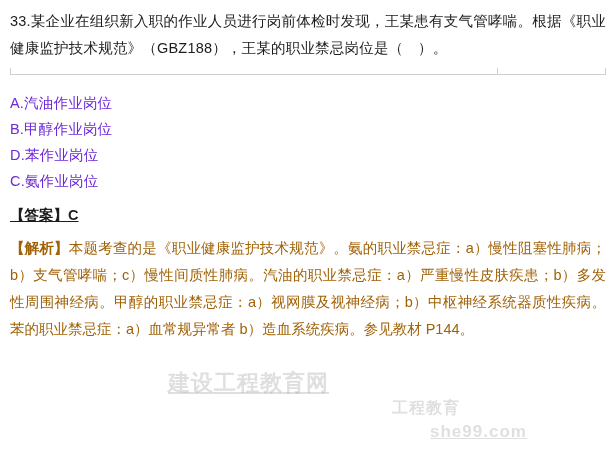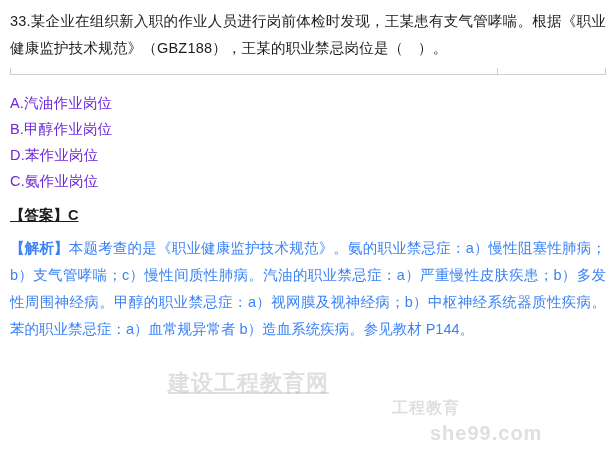--- a/index.html
+++ b/index.html
@@ -70,21 +70,21 @@
     font-weight: bold;
     text-decoration: underline;
   }
   .answer-line .ans-val {
     font-weight: bold;
   }
   .analysis {
     margin-top: 6px;
     font-size: 14.5px;
     line-height: 27px;
-    color: #3b82f6;
+    color: #a16207;
     text-align: justify;
     text-justify: inter-ideograph;
   }
   .analysis .lead {
     font-weight: bold;
   }
   .watermark {
     position: absolute;
     color: rgba(150,150,150,0.30);
     font-weight: bold;
@@ -107,22 +107,23 @@
   }
   .wm-3 {
     left: 392px;
     top: 398px;
     font-size: 16px;
     letter-spacing: 1px;
   }
   .wm-4 {
     left: 430px;
     top: 422px;
-    font-size: 20px;
+    font-size: 17px;
     letter-spacing: 1px;
+    text-decoration: underline;
   }
 </style>
 </head>
 <body>
 
 <div class="page">
 
   <p class="q-stem">33.某企业在组织新入职的作业人员进行岗前体检时发现，王某患有支气管哮喘。根据《职业健康监护技术规范》（GBZ188），王某的职业禁忌岗位是（　）。</p>
 
   <div class="rule-wrap">

